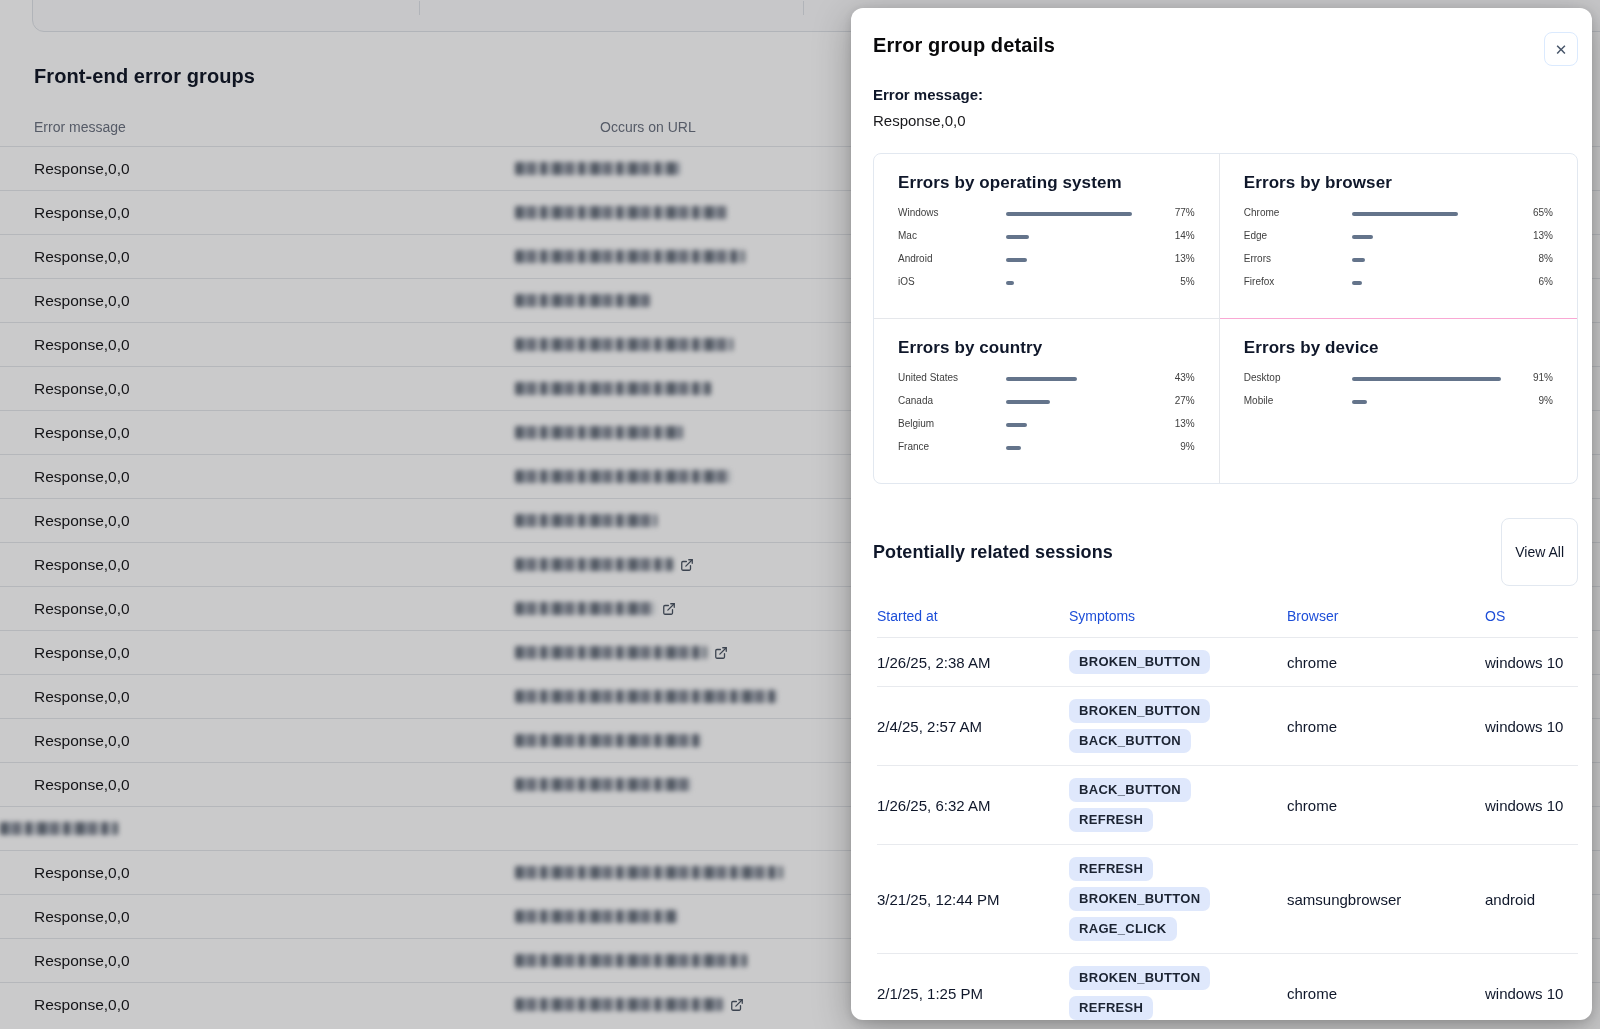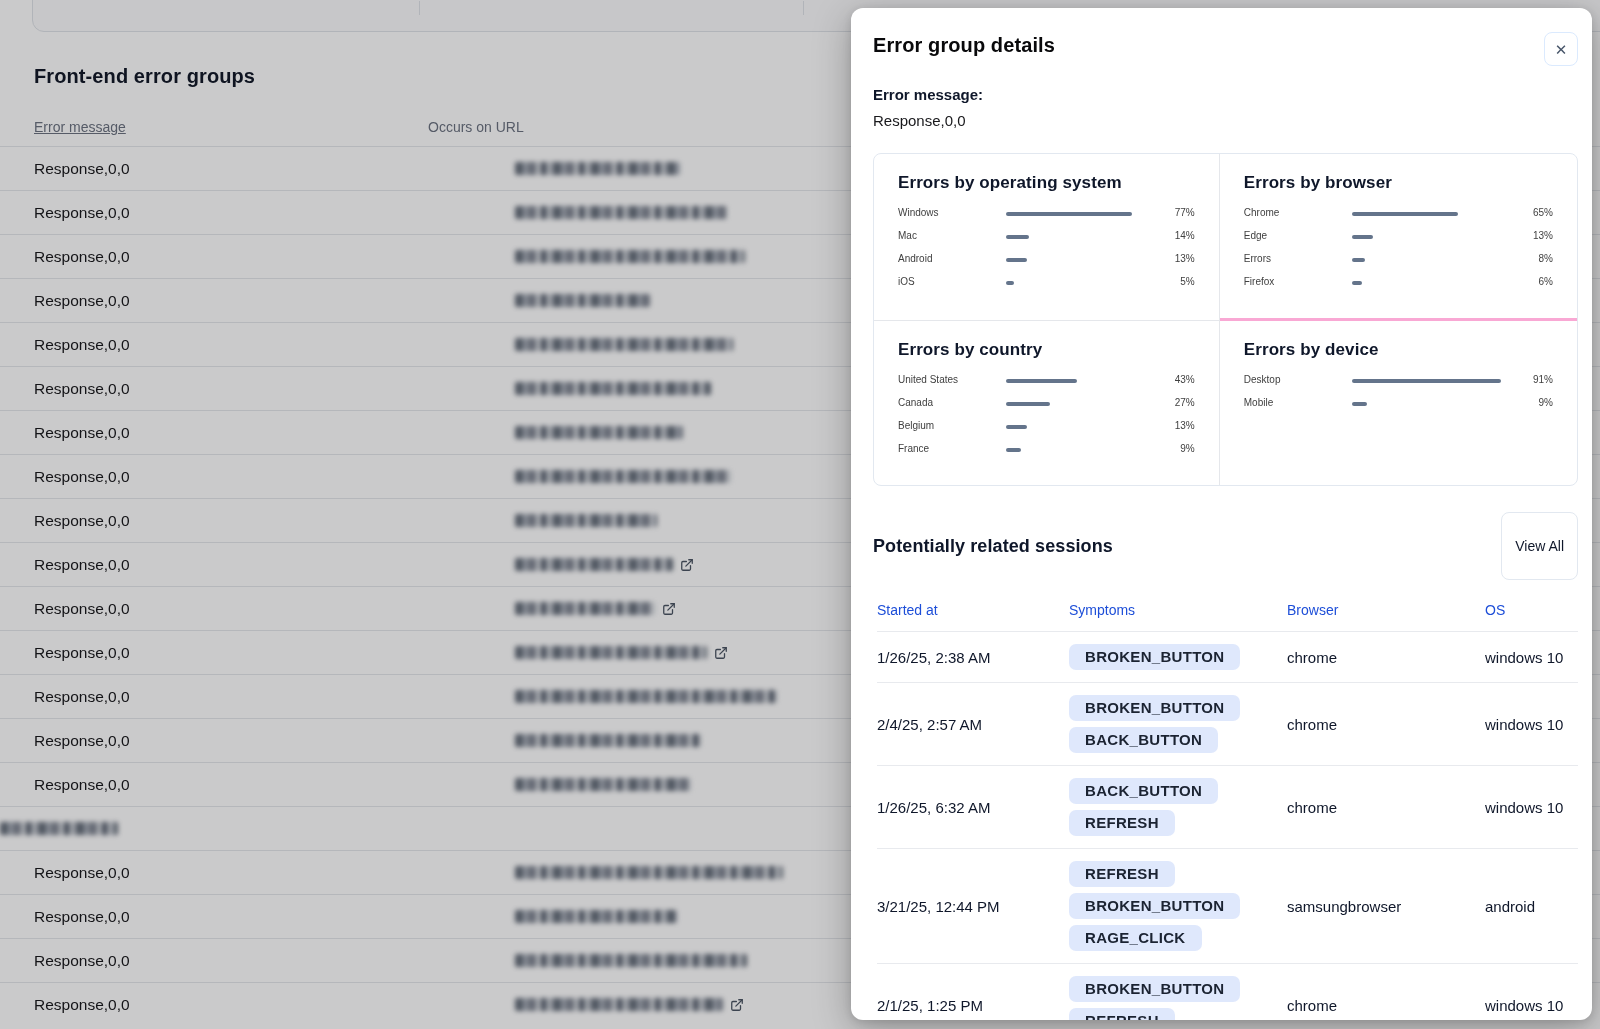--- a/index.html
+++ b/index.html
@@ -8,21 +8,21 @@
   .stage { position:relative; width:1600px; height:1029px; background:#fff; }
 
   
   .bg { position:absolute; inset:0; }
   .top-card { position:absolute; left:32px; top:-26px; right:-40px; height:58px;
     border:1px solid #dfe3e8; border-radius:12px; background:#fcfcfd; }
   .top-card .vdiv { position:absolute; top:26px; width:1px; height:14px; background:#dfe3e8; }
   .bg-title { position:absolute; left:34px; top:65px; font-size:20px; font-weight:700; color:#111827; letter-spacing:.1px; }
   .err-table { position:absolute; left:0; right:0; top:108px; }
   .err-head { display:flex; height:38px; align-items:center; color:#6b7280; font-size:14px; }
-  .err-head .c1 { padding-left:34px; width:428px;text-decoration:underline; }
+  .err-head .c1 { padding-left:34px; width:600px; }
   .err-row { display:flex; height:44px; align-items:center; border-top:1px solid #e5e7eb; font-size:15.5px; color:#18181b; }
   .err-row .c1 { padding-left:34px; width:515px; }
   .err-row .c2, .err-head .c2 { flex:1; display:flex; align-items:center; gap:7px; }
   .err-row.muted .msg { font-style:italic; color:#6b7280; }
   .url-blob { display:inline-block; height:13px; border-radius:2px; filter:blur(2.6px); opacity:.85;
     background:repeating-linear-gradient(90deg,#4b5563 0 8px,#9ca3af 8px 13px,#6b7280 13px 21px,#d1d5db 21px 26px,#374151 26px 31px,#b7bcc4 31px 38px); }
   .ext-ic { flex:0 0 auto; color:#4b5563; display:inline-flex; }
 
   
   .overlay { position:absolute; inset:0; background:rgba(10,10,12,0.215); z-index:5; }
@@ -35,40 +35,40 @@
   .panel-title { font-size:20px; font-weight:700; color:#09090b; padding-top:2px; letter-spacing:.1px; }
   .close-btn { width:34px; height:34px; border:1px solid #dbeafe; border-radius:8px; background:#fff;
     color:#475569; font-size:15px; line-height:1; display:flex; align-items:center; justify-content:center; cursor:pointer; }
   .em-label { margin-top:20px; font-size:15px; font-weight:700; color:#0f172a; }
   .em-value { margin-top:9px; font-size:15px; color:#18181b; }
 
   .stats-grid { margin-top:24px; border:1px solid #e2e8f0; border-radius:8px;
     display:grid; grid-template-columns:1fr 1fr; overflow:hidden; background:#fff; }
   .stat-cell { padding:19px 24px 20px; }
   .stat-cell:nth-child(1) { border-right:1px solid #e5e7eb; border-bottom:1px solid #e5e7eb; }
-  .stat-cell:nth-child(2) { border-bottom:3px solid #f9a8d4; }
+  .stat-cell:nth-child(2) { border-bottom:1px solid #f9a8d4; }
   .stat-cell:nth-child(3) { border-right:1px solid #e5e7eb; }
   .stat-title { font-size:17px; font-weight:700; color:#0f172a; margin-bottom:13px; letter-spacing:.1px; }
   .stat-row { display:flex; align-items:flex-start; font-size:10px; color:#404040; margin-bottom:8px; min-height:15px; }
   .stat-label { width:108px; flex:0 0 auto; line-height:1.48; }
   .stat-barwrap { flex:1; padding-top:6px; }
   .stat-bar { height:4px; border-radius:2px; background:#64748b; }
   .stat-val { width:52px; flex:0 0 auto; text-align:right; line-height:1.48; }
 
-  .sess-head { margin-top:26px; display:flex; align-items:center; justify-content:space-between; }
+  .sess-head { margin-top:34px; display:flex; align-items:center; justify-content:space-between; }
   .sess-title { font-size:18px; font-weight:700; color:#0f172a; letter-spacing:.1px; }
   .viewall-btn { border:1px solid #e2e8f0; background:#fff; border-radius:8px; padding:25px 13px;
     font-size:14px; color:#0f172a; font-family:inherit; cursor:pointer; }
   .sess-table { margin-top:10px; margin-left:4px; }
   .sess-cols { display:grid; grid-template-columns:192px 218px 198px 1fr; }
   .sess-thead { padding:12px 0 13px; color:#1d4ed8; font-size:14px; }
   .sess-row { border-top:1px solid #e8eaee; padding:12px 0; align-items:center; font-size:15px; color:#0f172a; }
   .badges { display:flex; flex-direction:column; align-items:flex-start; gap:6px; }
-  .badge { background:#dfe8fc; color:#1b2332; font-size:15px; font-weight:600; letter-spacing:.3px;
-    padding:4px 16px 5px; border-radius:7px; white-space:nowrap; }
+  .badge { background:#dfe8fc; color:#1b2332; font-size:13px; font-weight:600; letter-spacing:.3px;
+    padding:4px 10px 5px; border-radius:7px; white-space:nowrap; }
 </style>
 </head>
 <body>
 
 <div class="stage">
 
   <div class="bg">
     <div class="top-card">
       <div class="vdiv" style="left:386px"></div>
       <div class="vdiv" style="left:770px"></div>

